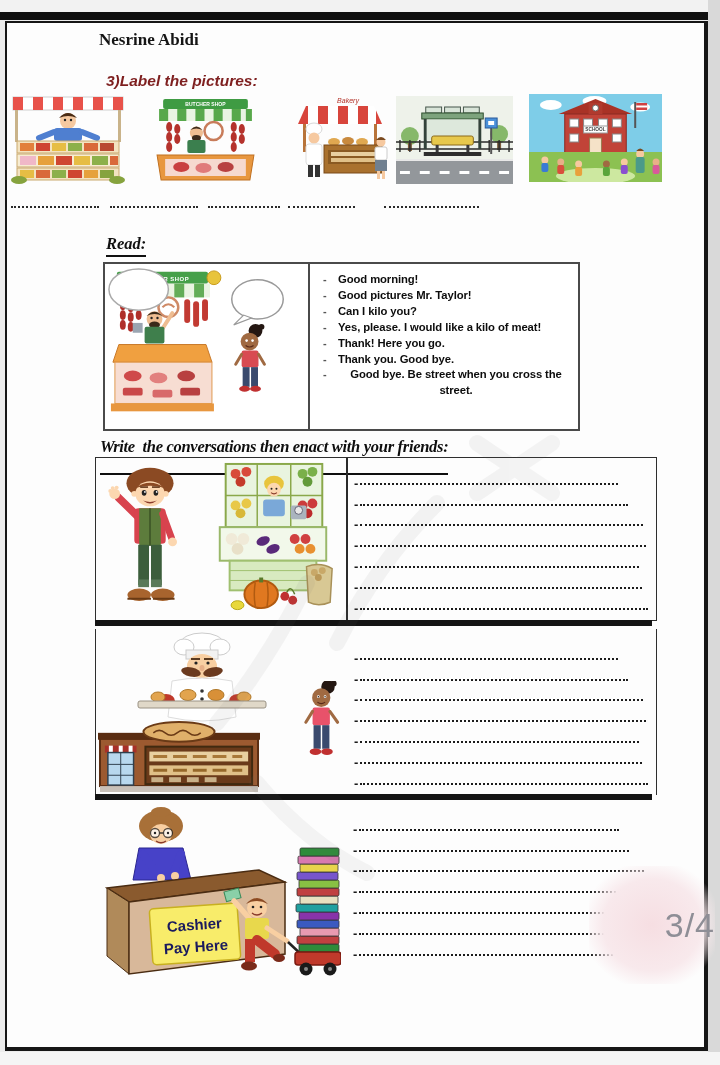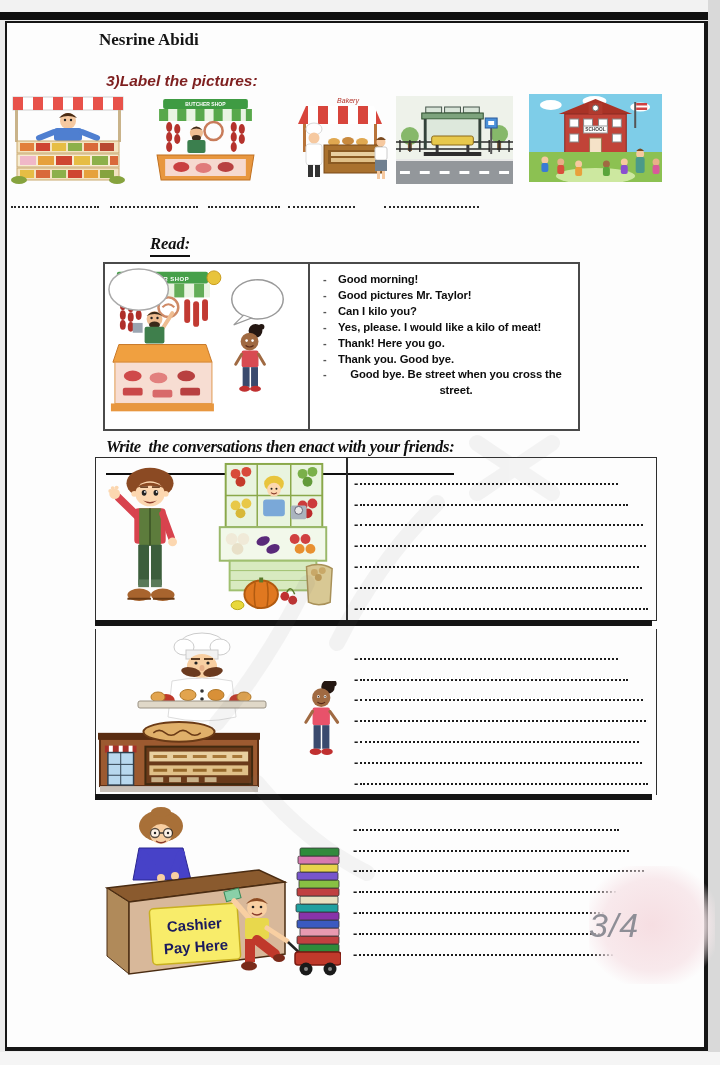--- a/index.html
+++ b/index.html
@@ -28,31 +28,31 @@
 
   .ans-dots{position:absolute;height:4px;border-bottom:2.5px dotted #2a2a2a;}
   .ans-dots:nth-child(1){left:4px;top:181px;width:88px;}
   .ans-dots:nth-child(2){left:103px;top:181px;width:88px;}
   .ans-dots:nth-child(3){left:201px;top:181px;width:72px;}
   .ans-dots:nth-child(4){left:281px;top:181px;width:67px;}
   .ans-dots:nth-child(5){left:377px;top:181px;width:95px;}
 
   .read-heading{position:absolute;left:99px;top:211px;font-family:"Liberation Serif",serif;
         font-weight:bold;font-style:italic;font-size:16.5px;color:#111;
-        border-bottom:2.5px solid #111;padding-bottom:1px;margin-left:44px;}
+        border-bottom:2.5px solid #111;padding-bottom:1px;}
   .read-box{position:absolute;left:96px;top:239px;width:477px;height:169px;
         border:2px solid #4a4a4a;display:flex;background:#fff;}
   .read-left{width:205px;border-right:2px solid #4a4a4a;position:relative;overflow:hidden;}
   .read-left svg{width:100%;height:100%;display:block;}
   .read-right{flex:1;padding:8px 4px 0 13px;}
   .dlg-row{display:flex;line-height:15.9px;}
   .dlg-dash{width:15px;color:#555;font-weight:bold;font-size:11px;flex:none;}
   .dlg-text{font-weight:bold;font-size:11.3px;color:#0d0d0d;letter-spacing:-0.1px;text-align:center;}
 
-  .write-heading{position:absolute;left:99px;top:414px;font-family:"Liberation Serif",serif;
+  .write-heading{position:absolute;left:93px;top:414px;font-family:"Liberation Serif",serif;
         font-weight:bold;font-style:italic;font-size:16.5px;color:#0e0e0e;white-space:pre;
         border-bottom:2.5px solid #0e0e0e;padding-bottom:16px;letter-spacing:-0.3px;}
 
   .conv{position:absolute;left:88px;width:562px;}
   .conv1{top:434px;height:164px;border:1.5px solid #2e2e2e;}
   .conv2{top:606px;height:166px;border-left:1.5px solid #2e2e2e;border-right:1.5px solid #2e2e2e;}
   .conv3{top:781px;height:186px;}
   .conv-img{position:absolute;}
   .conv-img svg{width:100%;height:100%;display:block;}
   .conv-divider{position:absolute;left:250px;top:0;bottom:0;width:2px;background:#2a2a2a;}
@@ -66,21 +66,21 @@
   .wline:nth-child(4) .wdots{margin-right:2px;}
   .wline:nth-child(5) .wdots{margin-right:9px;}
   .wline:nth-child(6) .wdots{margin-right:6px;}
   .wline:nth-child(7) .wdots{margin-right:0;}
 
   .sep-bar{position:absolute;left:88px;width:557px;height:6px;background:#141414;}
   .sep1{top:597px;} .sep2{top:771px;}
 
   .page-blob{position:absolute;left:582px;top:843px;width:126px;height:118px;
         background:radial-gradient(ellipse at center,#f6dee2 0%,#f8e9ec 55%,rgba(248,233,236,0) 78%);
-        display:flex;align-items:center;justify-content:flex-start;font-style:italic;}
+        display:flex;align-items:center;justify-content:flex-end;}
   .page-num{font-size:34px;color:#8e8e96;letter-spacing:1px;}
 
   .watermark{position:absolute;left:0;top:0;width:697px;height:1024px;pointer-events:none;}
 </style>
 </head>
 <body>
 
 <div class="screen">
   <div class="top-strip"></div>
   <div class="top-black-bar"></div>

